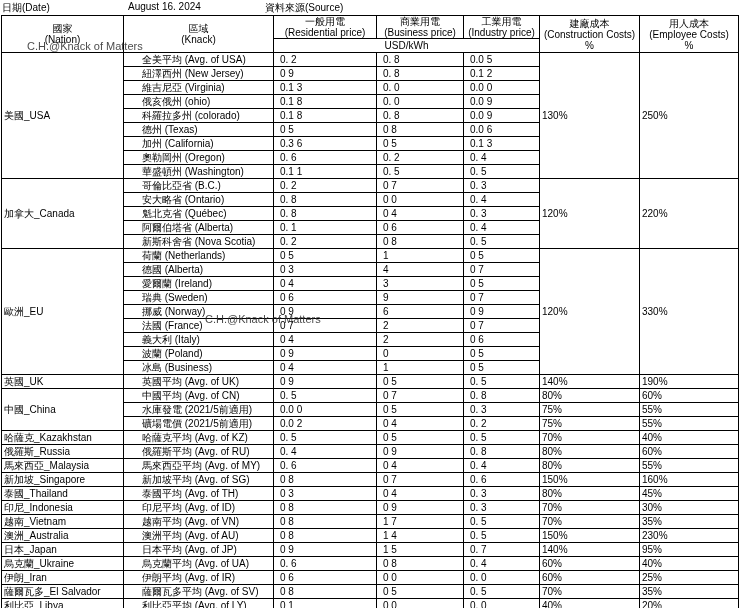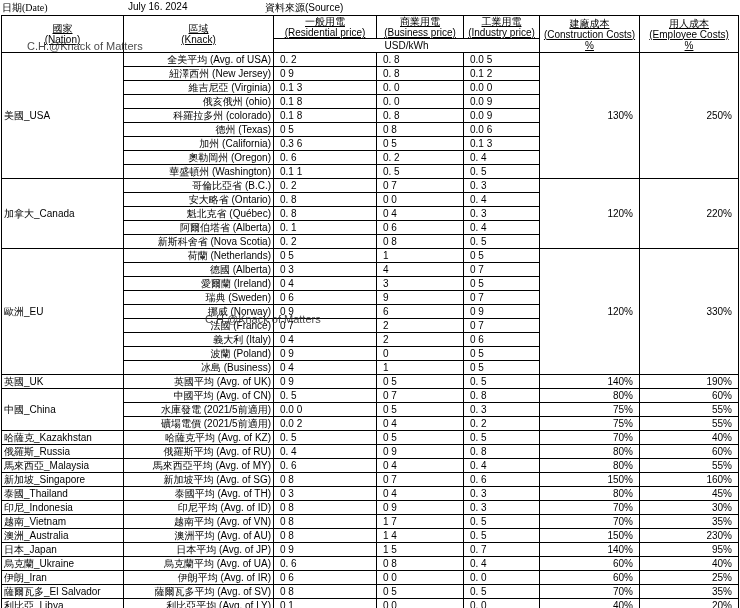--- a/index.html
+++ b/index.html
@@ -12,21 +12,21 @@
     overflow:hidden;
     position:relative;
   }
   .sheet{position:relative;width:740px;height:608px;}
 
   
   .meta{
     position:absolute;left:0;top:0;width:740px;height:14px;
     font-size:10px;
   }
-  .meta .m-date-label{position:absolute;left:2px;top:1px;font-family:Liberation Serif, serif;}
+  .meta .m-date-label{position:absolute;left:2px;top:1px;}
   .meta .m-date-value{position:absolute;left:128px;top:1px;}
   .meta .m-src-label{position:absolute;left:265px;top:1px;}
   .meta .m-src-value{position:absolute;left:330px;top:1px;}
 
   
   table{
     position:absolute;left:1px;top:15px;
     border-collapse:collapse;
     table-layout:fixed;
     width:737px;
@@ -37,56 +37,56 @@
     font-size:10px;
     font-weight:normal;
     vertical-align:middle;
     line-height:11px;
     height:14px;
     box-sizing:border-box;
     overflow:hidden;
     white-space:nowrap;
   }
   thead td{ text-align:center; }
-  .hdr-main{ height:17px;text-decoration:underline; }
+  .hdr-main{ height:17px; }
   .hdr-unit{ height:12px; }
 
   col.c-nation{width:122px;}
   col.c-region{width:150px;}
   col.c-res{width:103px;}
   col.c-bus{width:87px;}
   col.c-ind{width:76px;}
   col.c-con{width:100px;}
   col.c-emp{width:99px;}
 
   .nation-cell{ text-align:left; vertical-align:middle; }
-  .region-cell{ text-align:right; padding-left:18px; }
+  .region-cell{ text-align:left; padding-left:18px; }
   .price-cell{ text-align:left; padding-left:6px; position:relative;}
-  .pct-cell{ text-align:right; padding-right:6px; }
+  .pct-cell{ padding-right:6px; }
 
   
   .wm{
     position:absolute;
     font-size:11px;
     color:#2b2b2b;
     opacity:.85;
     white-space:nowrap;
     pointer-events:none;
   }
   .wm1{left:27px;top:40px;}
   .wm2{left:205px;top:313px;}
 </style>
 </head>
 <body>
 
 <div class="sheet">
 
   <div class="meta">
     <span class="m-date-label">日期(Date)</span>
-    <span class="m-date-value">July 16. 2024</span>
+    <span class="m-date-value">August 16. 2024</span>
     <span class="m-src-label">資料來源(Source)</span>
     <span class="m-src-value"></span>
   </div>
 
   <table>
     <colgroup>
       <col class="c-nation">
         <col class="c-region">
         <col class="c-res">
       <col class="c-bus">

